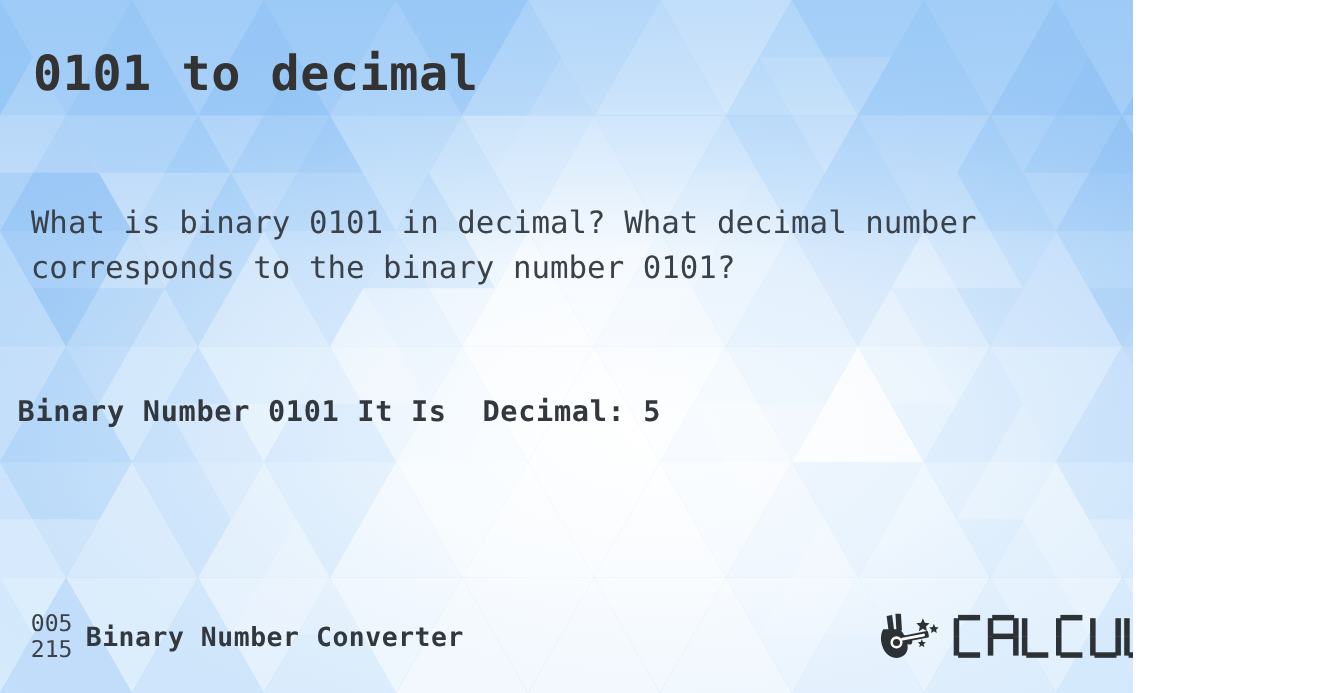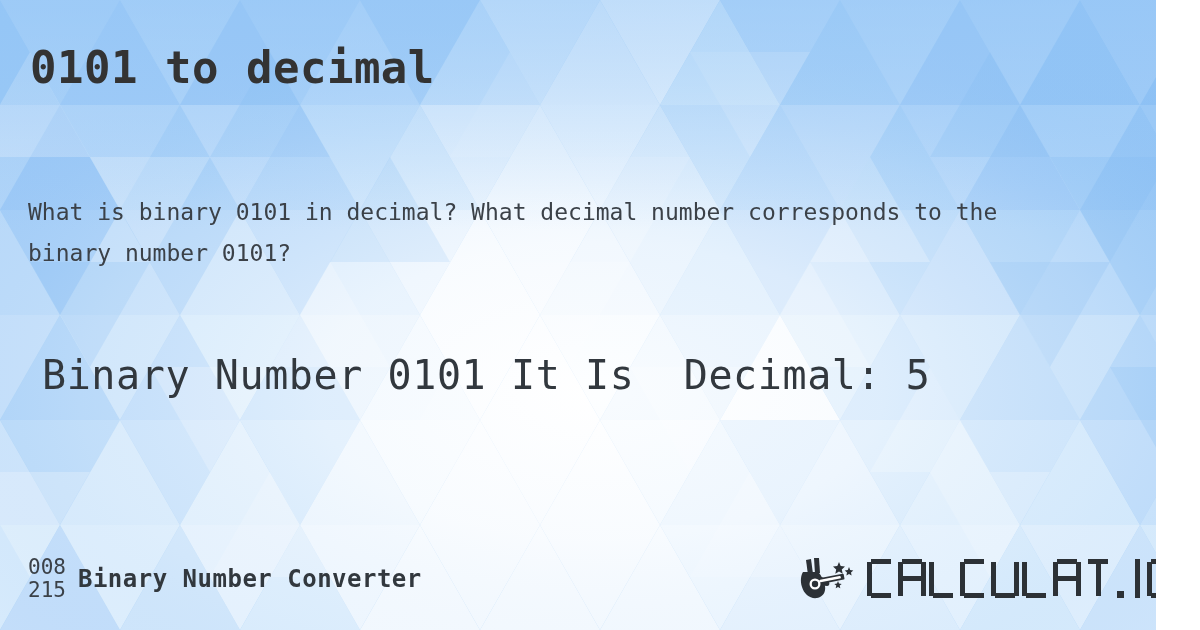--- a/index.html
+++ b/index.html
@@ -8,21 +8,21 @@
   }
   body {
     width: 1200px;
     height: 630px;
     overflow: hidden;
     font-family: "DejaVu Sans Mono", monospace;
   }
 
   #card {
     position: relative;
-    width: 1156px;
+    width: 1030px;
     height: 630px;
     overflow: hidden;
     background: #14b8a6;
   }
 
   
   #bg-layer {
     position: absolute;
     inset: 0;
     z-index: 0;
@@ -51,39 +51,39 @@
     font-size: 44px;
     line-height: 52px;
     letter-spacing: 0.5px;
     color: #333333;
     white-space: nowrap;
   }
 
   #question-text {
     position: absolute;
     left: 28px;
-    top: 192px;
+    top: 182px;
     width: 1010px;
     margin: 0;
     font-family: "DejaVu Sans Mono", monospace;
     font-weight: normal;
-    font-size: 23px;
+    font-size: 28px;
     line-height: 41px;
     color: #3b4148;
     white-space: pre-wrap;
   }
 
   #result-line {
     position: absolute;
-    left: 42px;
+    left: 16px;
     top: 353px;
     margin: 0;
     font-family: "DejaVu Sans Mono", monospace;
-    font-weight: normal;
-    font-size: 40px;
+    font-weight: bold;
+    font-size: 26px;
     line-height: 44px;
     letter-spacing: 0.6px;
     color: #32383e;
     white-space: pre;
   }
 
   
   #footer {
     position: absolute;
     left: 0;
@@ -369,21 +369,21 @@
     <h1 id="page-title">0101 to decimal</h1>
 
     <p id="question-text">What is binary 0101 in decimal? What decimal number corresponds to the binary number 0101?</p>
 
     <p id="result-line">Binary Number 0101 It Is  Decimal: 5</p>
 
     <div id="footer">
 
       <div id="brand-left">
         <div id="binary-stack">
-          <span>008</span>
+          <span>005</span>
           <span>215</span>
         </div>
         <span id="brand-left-label">Binary Number Converter</span>
       </div>
 
       <div id="brand-right">
 
         <svg id="wand-icon" viewBox="0 0 62 44" xmlns="http://www.w3.org/2000/svg">
 
           <g fill="#2c3136">

